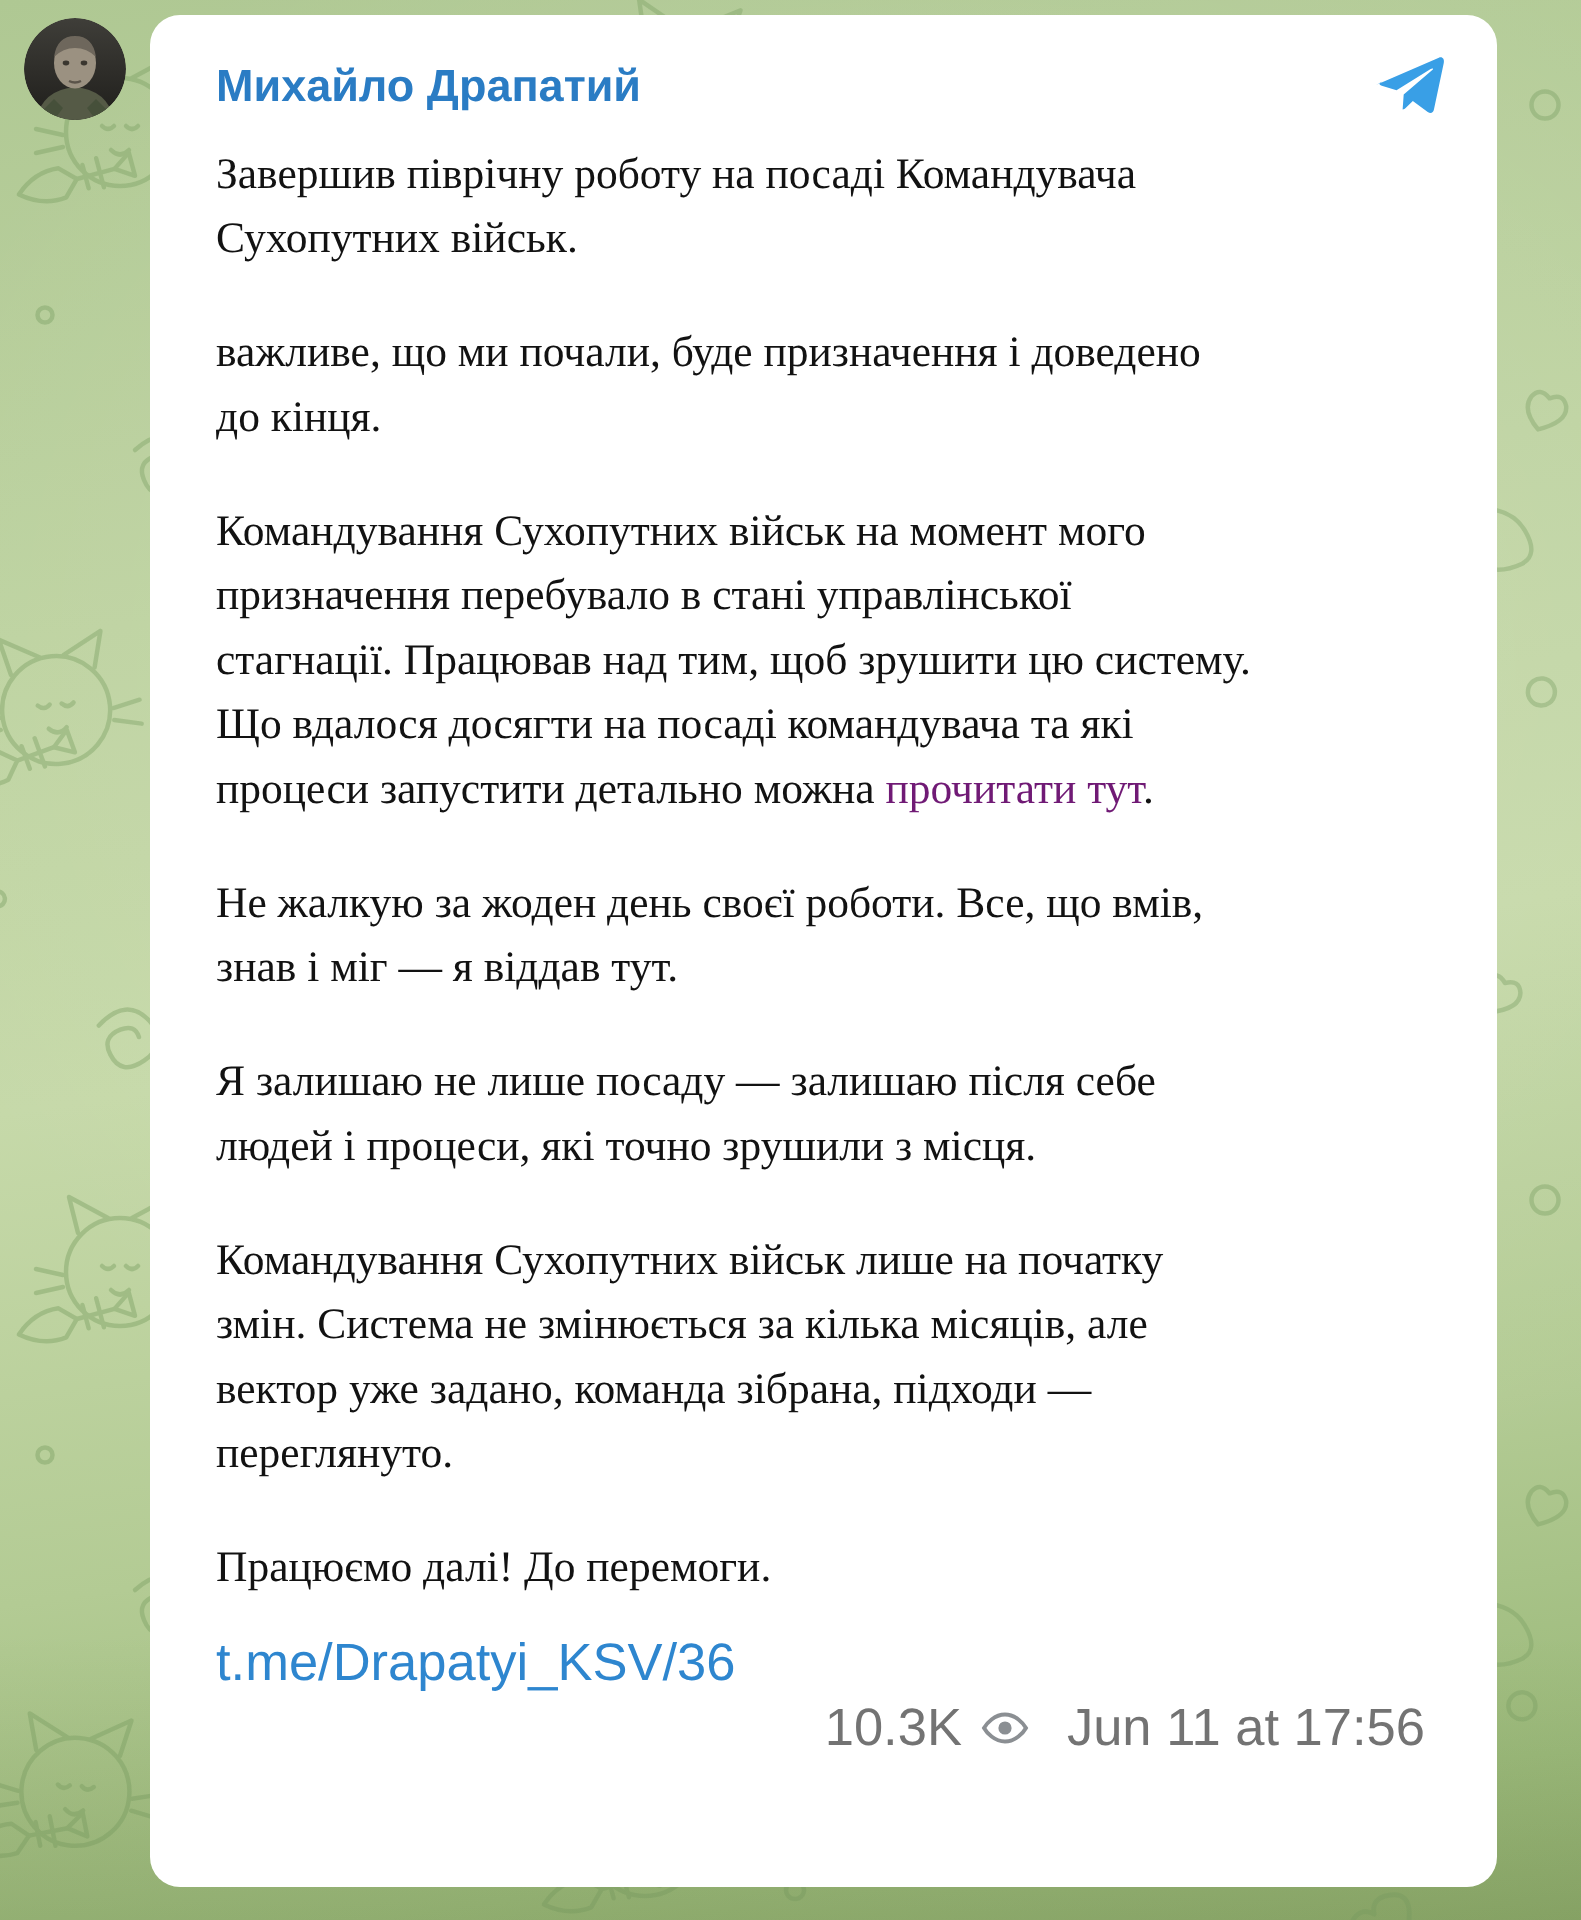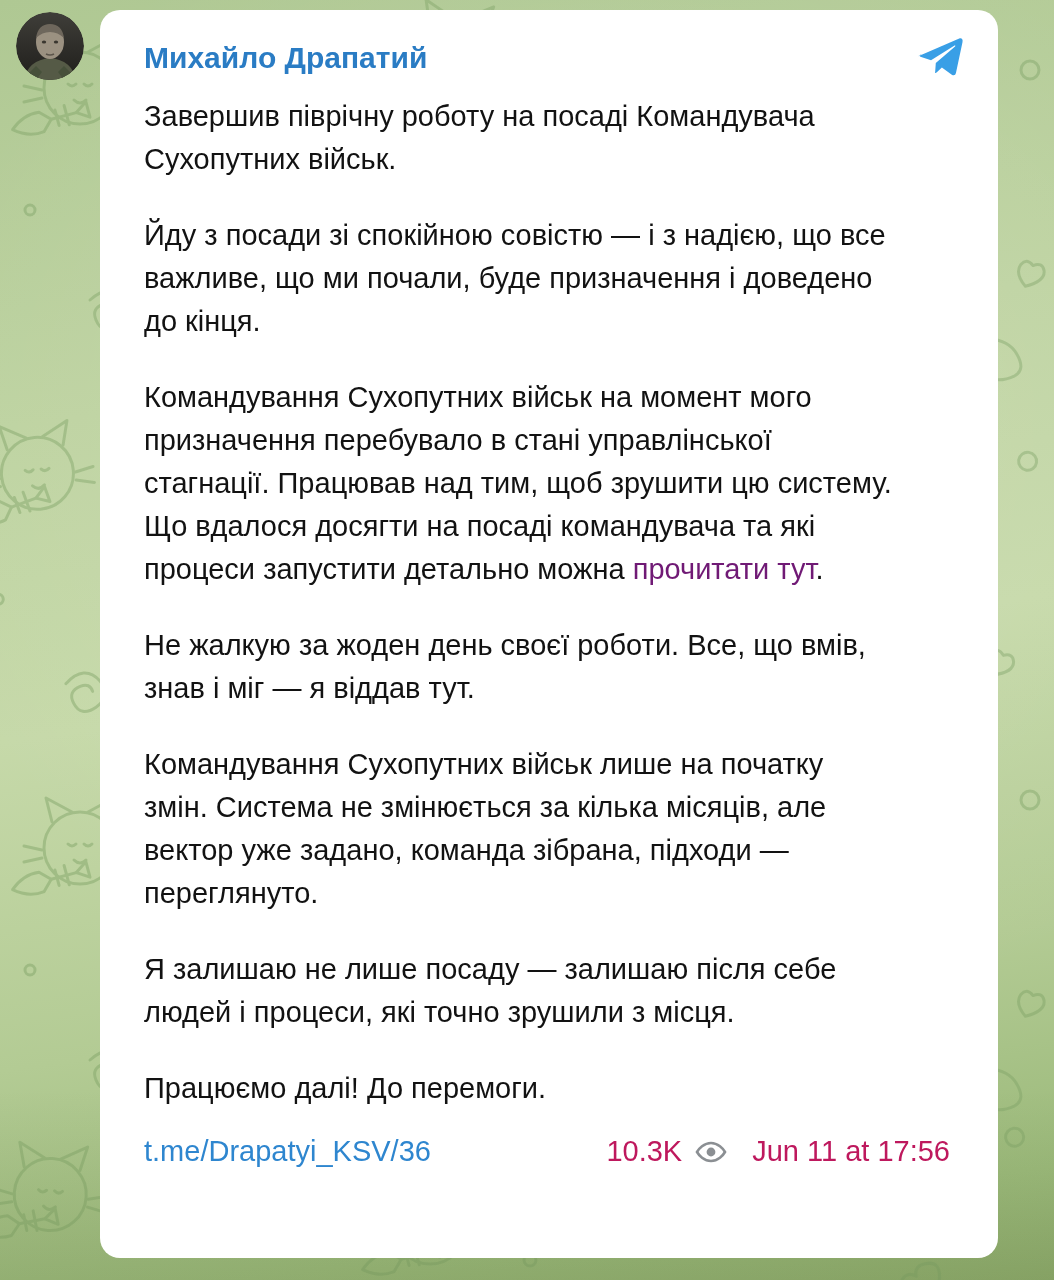--- a/index.html
+++ b/index.html
@@ -19,27 +19,27 @@
     padding:30px 48px 0 44px;
   }
   .channel-name{
     color:#2a7cc4;font-weight:bold;font-size:30px;line-height:36px;height:36px;
     margin-bottom:19px;cursor:pointer;
   }
   .plane{position:absolute;top:22px;right:32px;width:52px;height:46px;cursor:pointer;}
   .msg{color:#121212;font-size:29px;}
   .para{margin-bottom:33px;}
   .para:last-child{margin-bottom:20px;}
-  .line{height:43px;line-height:43px;white-space:nowrap;}
+  .line{height:43px;line-height:43px;white-space:nowrap;font-family:Liberation Serif, serif;}
   .inline-link{color:#701a75;text-decoration:none;cursor:pointer;}
   .footer{
-    display:flex;align-items:flex-start;height:43px;line-height:43px;font-size:29px;
+    display:flex;align-items:flex-start;height:43px;line-height:43px;font-size:35px;flex-direction:column;
   }
   .post-link{color:#2e86cf;text-decoration:none;cursor:pointer;}
-  .meta{margin-left:auto;display:flex;align-items:center;color:#be185d;}
+  .meta{margin-left:auto;display:flex;align-items:center;color:#737373;}
   .views{margin-right:12px;}
   .eye{margin-right:24px;display:block;}
   .timestamp{}
 </style>
 </head>
 <body>
 
 <svg class="doodle-layer" width="1054" height="1280" xmlns="http://www.w3.org/2000/svg">
   <defs>
     <g id="doods" fill="none" stroke="#84a76b" stroke-width="3" stroke-linecap="round" stroke-linejoin="round">
@@ -134,44 +134,43 @@
   <svg class="plane" viewBox="0 0 24 22" xmlns="http://www.w3.org/2000/svg">
     <path fill="#399fe6" d="M1.3 9.7 21.2 1.1c1-.43 1.9.25 1.55 1.8l-3.1 14.6c-.26 1.2-1.0 1.5-2.0.93l-4.75-3.5-2.3 2.2c-.25.25-.47.47-.95.47l.34-4.8L19.2 4.9c.4-.36-.09-.56-.62-.2L7.7 11.5 3 10c-1.02-.32-1.04-1.02.3-1.3z" transform="translate(0,2)"></path>
   </svg>
 
   <div class="msg">
       <div class="para">
         <div class="line">Завершив піврічну роботу на посаді Командувача</div>
         <div class="line">Сухопутних військ.</div>
       </div>
       <div class="para">
-        <div class="line">Йду з посади зі спокійною совістю — і з надією, що все</div>
         <div class="line">важливе, що ми почали, буде призначення і доведено</div>
         <div class="line">до кінця.</div>
       </div>
       <div class="para">
         <div class="line">Командування Сухопутних військ на момент мого</div>
         <div class="line">призначення перебувало в стані управлінської</div>
         <div class="line">стагнації. Працював над тим, щоб зрушити цю систему.</div>
         <div class="line">Що вдалося досягти на посаді командувача та які</div>
         <div class="line">процеси запустити детально можна <a class="inline-link" href="#">прочитати тут</a>.</div>
       </div>
       <div class="para">
         <div class="line">Не жалкую за жоден день своєї роботи. Все, що вмів,</div>
         <div class="line">знав і міг — я віддав тут.</div>
       </div>
       <div class="para">
+        <div class="line">Я залишаю не лише посаду — залишаю після себе</div>
+        <div class="line">людей і процеси, які точно зрушили з місця.</div>
+      </div>
+      <div class="para">
         <div class="line">Командування Сухопутних військ лише на початку</div>
         <div class="line">змін. Система не змінюється за кілька місяців, але</div>
         <div class="line">вектор уже задано, команда зібрана, підходи —</div>
         <div class="line">переглянуто.</div>
-      </div>
-      <div class="para">
-        <div class="line">Я залишаю не лише посаду — залишаю після себе</div>
-        <div class="line">людей і процеси, які точно зрушили з місця.</div>
       </div>
       <div class="para">
         <div class="line">Працюємо далі! До перемоги.</div>
       </div>
     </div>
 
   <div class="footer">
     <a class="post-link" href="#">t.me/Drapatyi_KSV/36</a>
     <div class="meta">
       <span class="views">10.3K</span>

